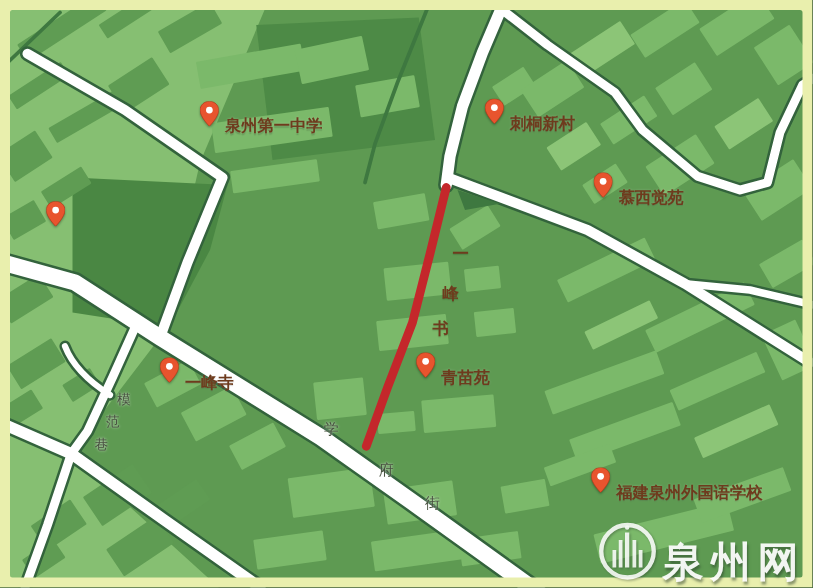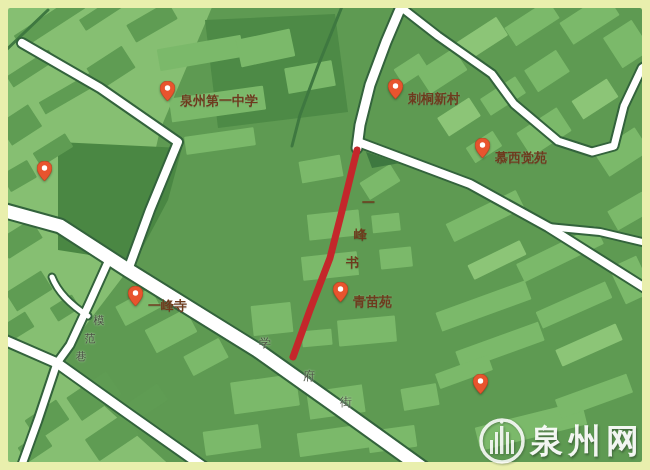--- a/index.html
+++ b/index.html
@@ -18,21 +18,21 @@
   }
   .roadchar{
     position:absolute;width:14px;text-align:center;font-size:12px;color:#47503f;
     line-height:13px;text-shadow:0 0 2px rgba(255,255,255,.8);
   }
   .redchar{
     position:absolute;width:15px;text-align:center;font-size:13px;font-weight:bold;
     color:#6e3b1d;line-height:14px;text-shadow:0 1px 1px rgba(0,0,0,.18);
   }
   #watermark{
-    position:absolute;right:6px;bottom:4px;display:flex;align-items:center;
+    position:absolute;right:6px;bottom:4px;display:flex;align-items:flex-end;
     color:rgba(255,255,255,.93);pointer-events:none;
   }
   #wm-logo{width:52px;height:52px;margin-right:2px;opacity:.93;
     filter:drop-shadow(1px 1px 1px rgba(40,60,40,.45));}
   #wm-text{display:flex;flex-direction:column;align-items:flex-start;}
   #wm-name{
     font-size:33px;font-weight:bold;letter-spacing:5px;line-height:33px;
     text-shadow:1px 2px 2px rgba(40,60,40,.5);
   }
   #wm-url{
@@ -191,20 +191,21 @@
     <svg class="pin" style="left:321px;top:282px" viewBox="0 0 15 20">
       <path d="M7.5 0C3.4 0 0 3.2 0 7.2c0 5.4 7.5 12.8 7.5 12.8S15 12.6 15 7.2C15 3.2 11.6 0 7.5 0z" fill="#e8542e" stroke="#b03c1c" stroke-width="0.6"></path>
       <circle cx="7.5" cy="7" r="2.7" fill="#ffffff"></circle>
     </svg>
     <div class="poi-label" style="left:341px;top:294px">青苗苑</div>
 
     <svg class="pin" style="left:461px;top:374px" viewBox="0 0 15 20">
       <path d="M7.5 0C3.4 0 0 3.2 0 7.2c0 5.4 7.5 12.8 7.5 12.8S15 12.6 15 7.2C15 3.2 11.6 0 7.5 0z" fill="#e8542e" stroke="#b03c1c" stroke-width="0.6"></path>
       <circle cx="7.5" cy="7" r="2.7" fill="#ffffff"></circle>
     </svg>
+    <div class="poi-label" style="left:481px;top:386px">福建泉州外国语学校</div>
 
     <div class="redchar" style="left:349px;top:196px">一</div>
     <div class="redchar" style="left:341px;top:228px">峰</div>
     <div class="redchar" style="left:333px;top:256px">书</div>
 
     <div class="roadchar" style="left:246px;top:337px">学</div>
     <div class="roadchar" style="left:290px;top:370px">府</div>
     <div class="roadchar" style="left:327px;top:396px">街</div>
 
     <div class="roadchar" style="left:80px;top:314px;font-size:11px">模</div>

